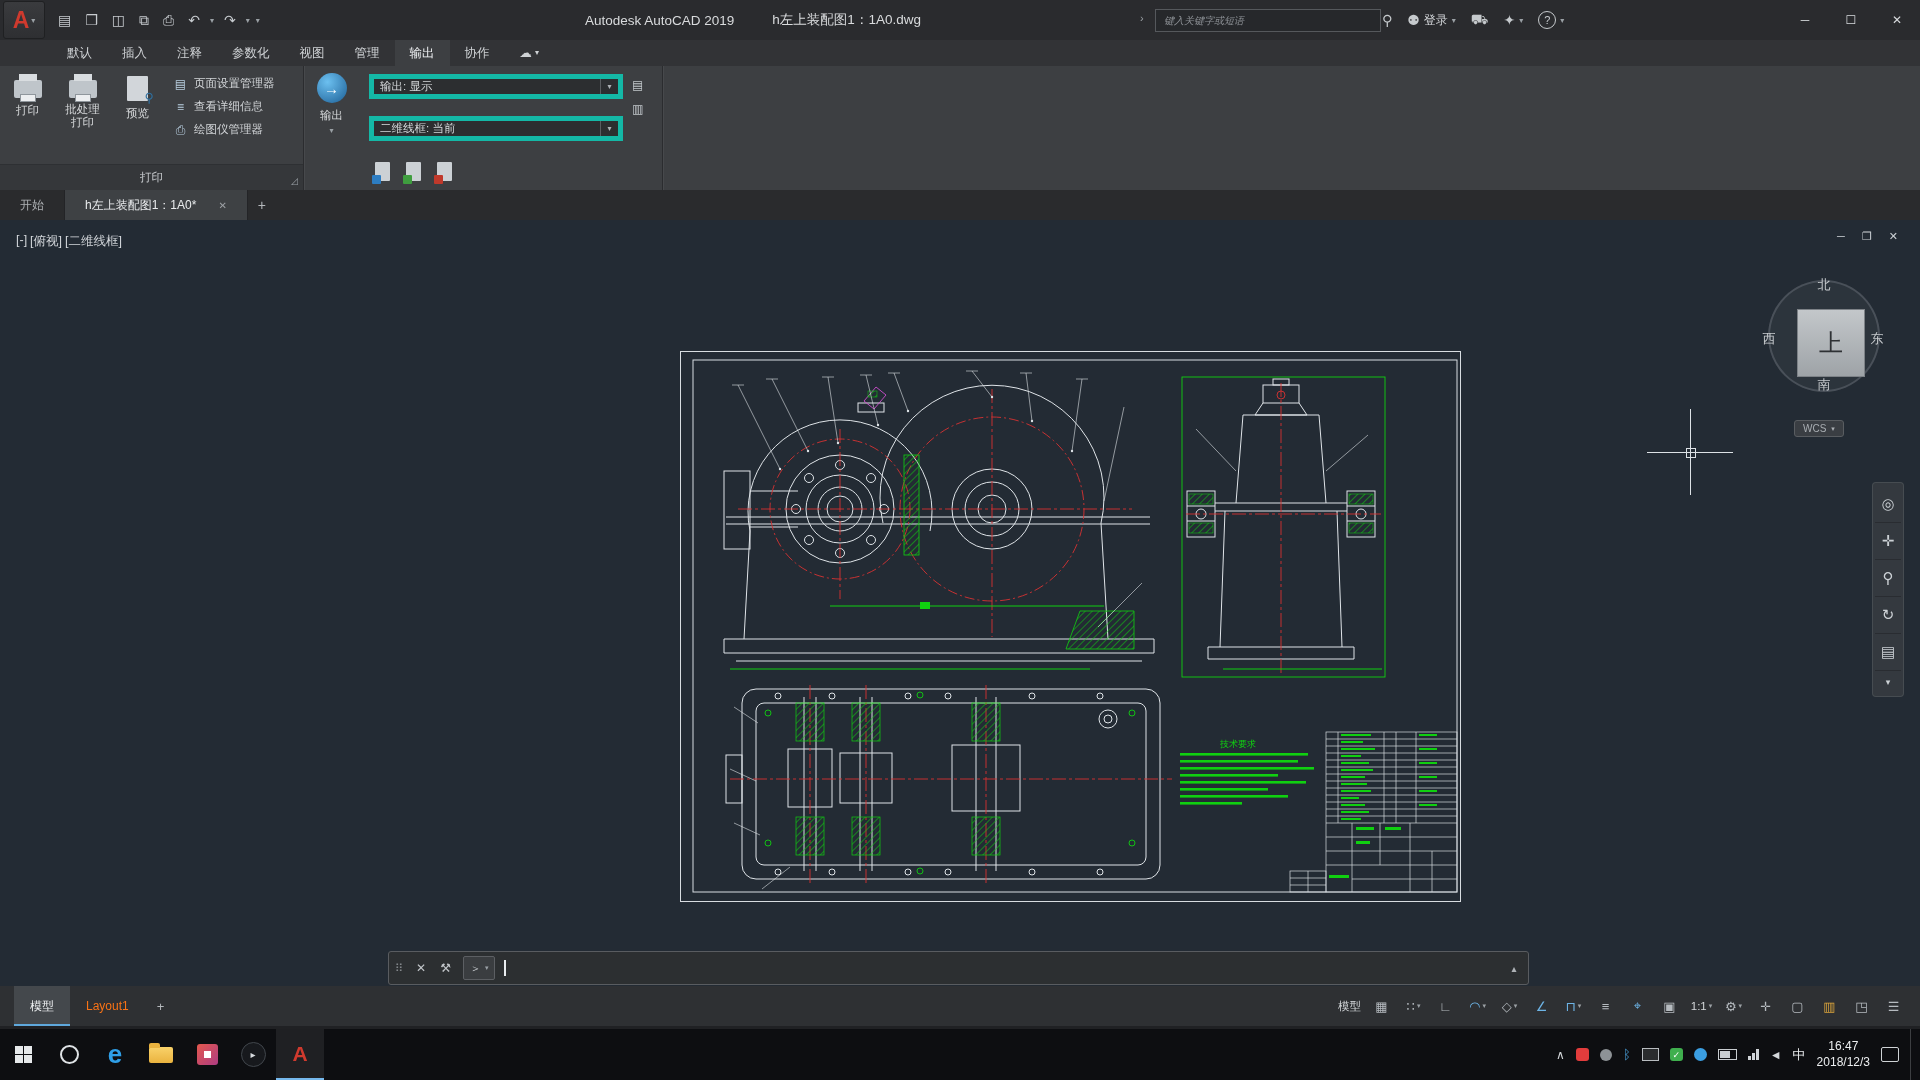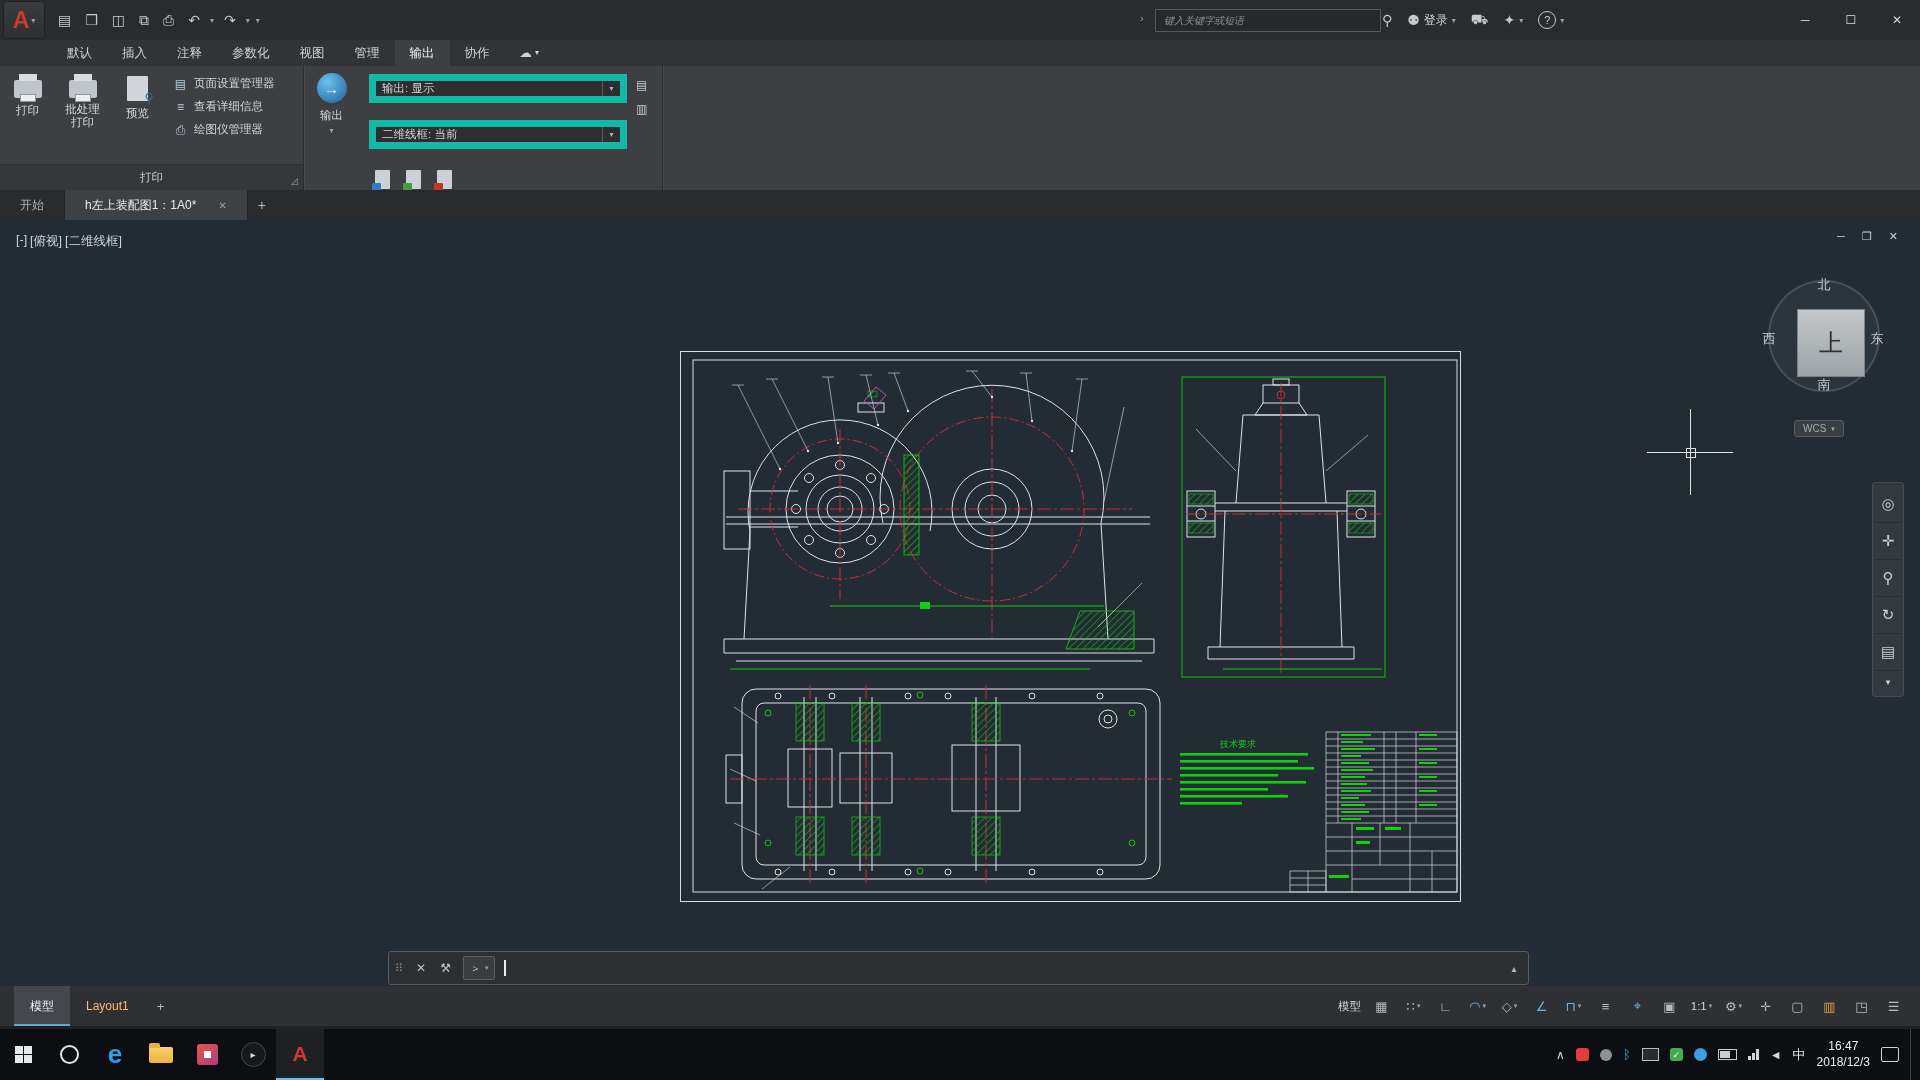--- a/index.html
+++ b/index.html
@@ -51,21 +51,21 @@
   .icon-printer:before{content:"";position:absolute;left:5px;top:-6px;right:5px;height:7px;background:#d9dde0;}
   .icon-printer:after{content:"";position:absolute;left:6px;bottom:-4px;right:6px;height:6px;background:#eceef0;border:1px solid #8f969c;}
   .icon-page{width:21px;height:25px;background:#d2d6da;border-radius:1px;position:relative;margin-top:3px;}
   .icon-page .mag{position:absolute;right:-6px;bottom:-4px;color:#2f6f9f;font-size:13px;}
   .icon-export{width:30px;height:30px;border-radius:50%;background:radial-gradient(circle at 35% 30%,#6cc0f0,#1c5f96);
                display:flex;align-items:center;justify-content:center;color:#fff;font-weight:bold;font-size:15px;}
   .smallbtns{display:flex;flex-direction:column;padding-top:10px;gap:8px;margin-left:8px;}
   .smallrow{display:flex;align-items:center;gap:6px;font-size:11.5px;color:#d2d5d8;white-space:nowrap;}
   .smicon{font-size:12px;color:#b9cfe0;width:15px;text-align:center;}
   .exp-mid{display:flex;flex-direction:column;margin-left:10px;padding-top:8px;}
-  .combo{width:238px;height:22px;background:#2c2e30;border:7px solid #14b8a6;display:flex;align-items:center;
+  .combo{width:238px;height:22px;background:#2c2e30;border:5px solid #14b8a6;display:flex;align-items:center;
          font-size:11.5px;color:#d5d8da;padding-left:6px;margin-bottom:17px;}
   .combo .arrow{margin-left:auto;width:17px;align-self:stretch;border-left:1px solid #5a5d60;display:flex;
                 align-items:center;justify-content:center;color:#aeb2b6;font-size:8px;}
   .dwficons{display:flex;gap:16px;margin-top:4px;margin-left:6px;}
   .pageicon{width:15px;height:19px;background:#ccd1d5;border-radius:1px;position:relative;}
   .pageicon i{position:absolute;left:-3px;bottom:-3px;width:9px;height:9px;border-radius:1px;}
   .pageicon.b1 i{background:#2d7dc2;}.pageicon.b2 i{background:#3f9e3f;}.pageicon.b3 i{background:#c0392b;}
   .exp-right{display:flex;flex-direction:column;gap:10px;padding-top:12px;margin-left:9px;color:#c2c7cb;font-size:12px;}
 
   
@@ -108,21 +108,21 @@
   .cmd-chip{margin-left:5px;height:22px;padding:0 6px;background:#3a3d40;border:1px solid #5c5f63;border-radius:2px;
             color:#cfd3d7;font-size:11px;display:flex;align-items:center;gap:4px;}
   .cmd-chip .c{font-size:7px;color:#9aa0a5;}
   .cmd-input{flex:1;height:100%;display:flex;align-items:center;padding-left:9px;}
   .caret{width:2px;height:16px;background:#e8ecef;}
   .cmd-hist{width:28px;text-align:center;color:#aeb2b6;font-size:10px;}
 
   
   .statusrow{position:absolute;top:986px;left:0;right:0;height:40px;background:#2e3033;display:flex;align-items:center;}
   .ltabs{display:flex;align-items:stretch;height:100%;margin-left:14px;}
-  .ltab{padding:0 16px;display:flex;align-items:center;font-size:12px;color:#fdba74;}
+  .ltab{padding:0 16px;display:flex;align-items:center;font-size:12px;color:#f97316;}
   .ltab.active{background:#44484c;color:#eef0f2;box-shadow:inset 0 -2px 0 #5fa8dc;}
   .ltab-add{padding:0 12px;display:flex;align-items:center;color:#b4b8bc;font-size:13px;}
   .sticons{margin-left:auto;margin-right:12px;display:flex;align-items:center;gap:3px;}
   .stbtn{min-width:23px;height:28px;display:flex;align-items:center;justify-content:center;color:#b6bbc0;font-size:13px;
          padding:0 3px;border-radius:2px;}
   .stbtn .c{font-size:7px;margin-left:2px;color:#9ca1a6;}
   .stbtn.on{color:#6db4e6;}
   .stbtn.gold{color:#d9a33c;}
   .stbtn.txt{font-size:11.5px;color:#d3d6d9;}
   .appedge{position:absolute;top:1026px;left:0;right:0;height:3px;background:#202124;}
@@ -174,20 +174,24 @@
       <span>❒</span>
       <span>◫</span>
       <span>⧉</span>
       <span>⎙</span>
       <span>↶</span>
       <span class="c">▾</span>
       <span>↷</span>
       <span class="c">▾</span>
       <span class="c">▾</span>
     </div>
+    <div class="title-center">
+      <span>Autodesk AutoCAD 2019</span>
+      <span>h左上装配图1：1A0.dwg</span>
+    </div>
     <span class="ic-arrow">›</span>
     <div class="searchbox">
       <input type="text" value="" placeholder="键入关键字或短语" style="">
     </div>
     <div class="ic-cluster">
       <span>⚲</span>
       <div class="grp">
         <span>⚉</span>
         <span class="lbl">登录</span>
         <span class="c">▾</span>

